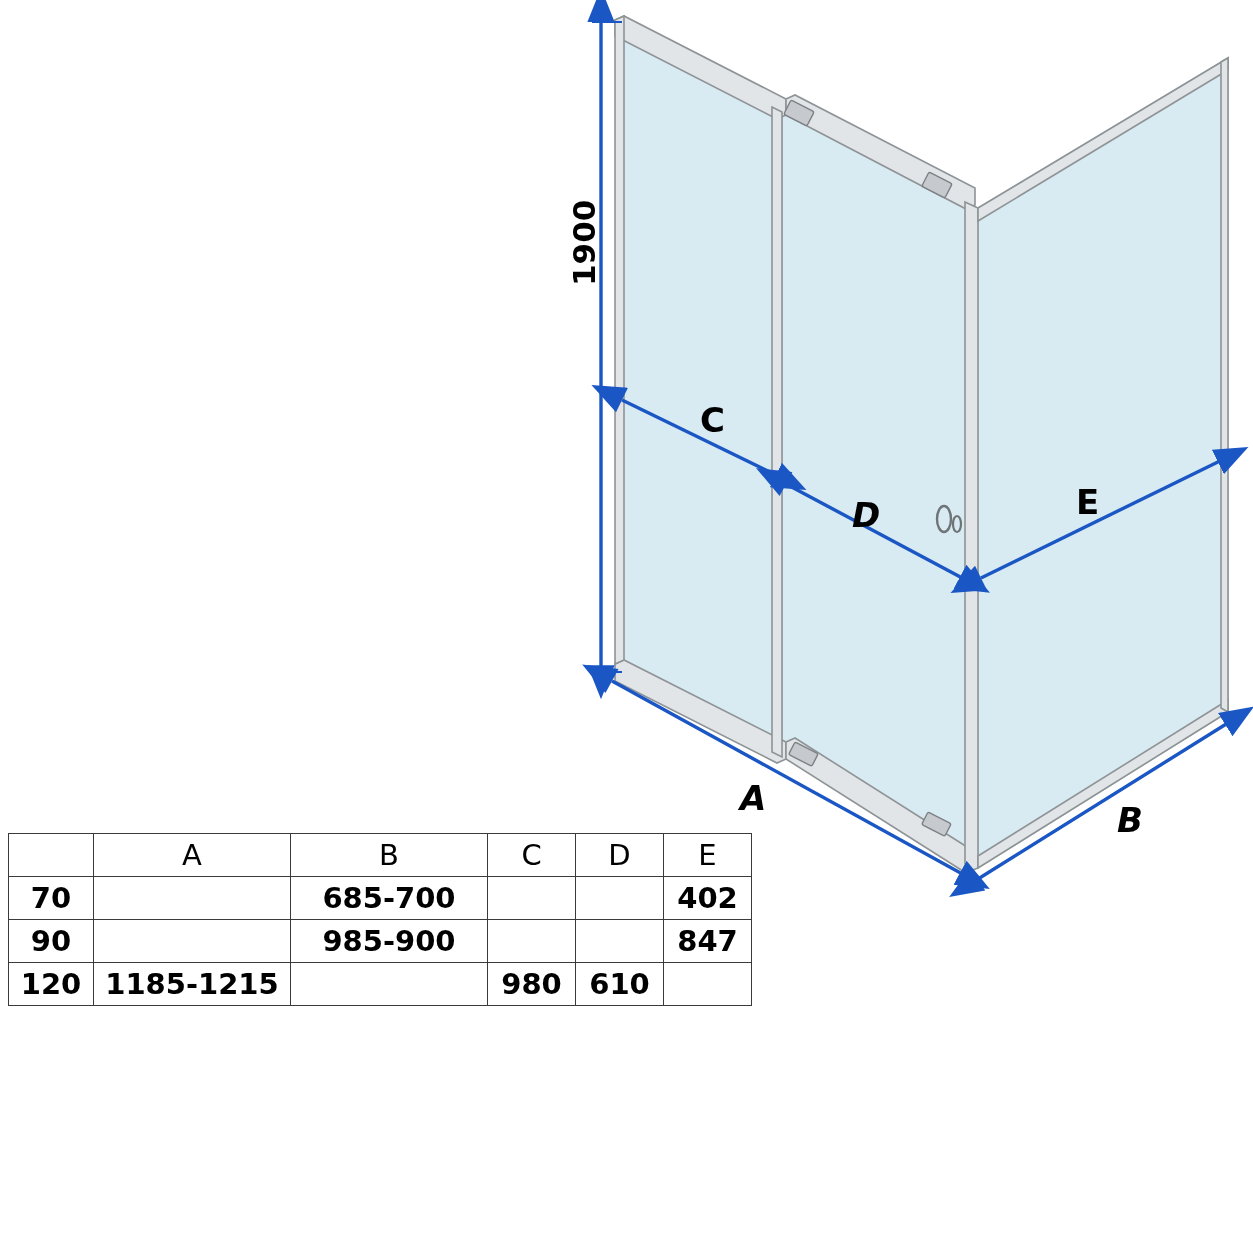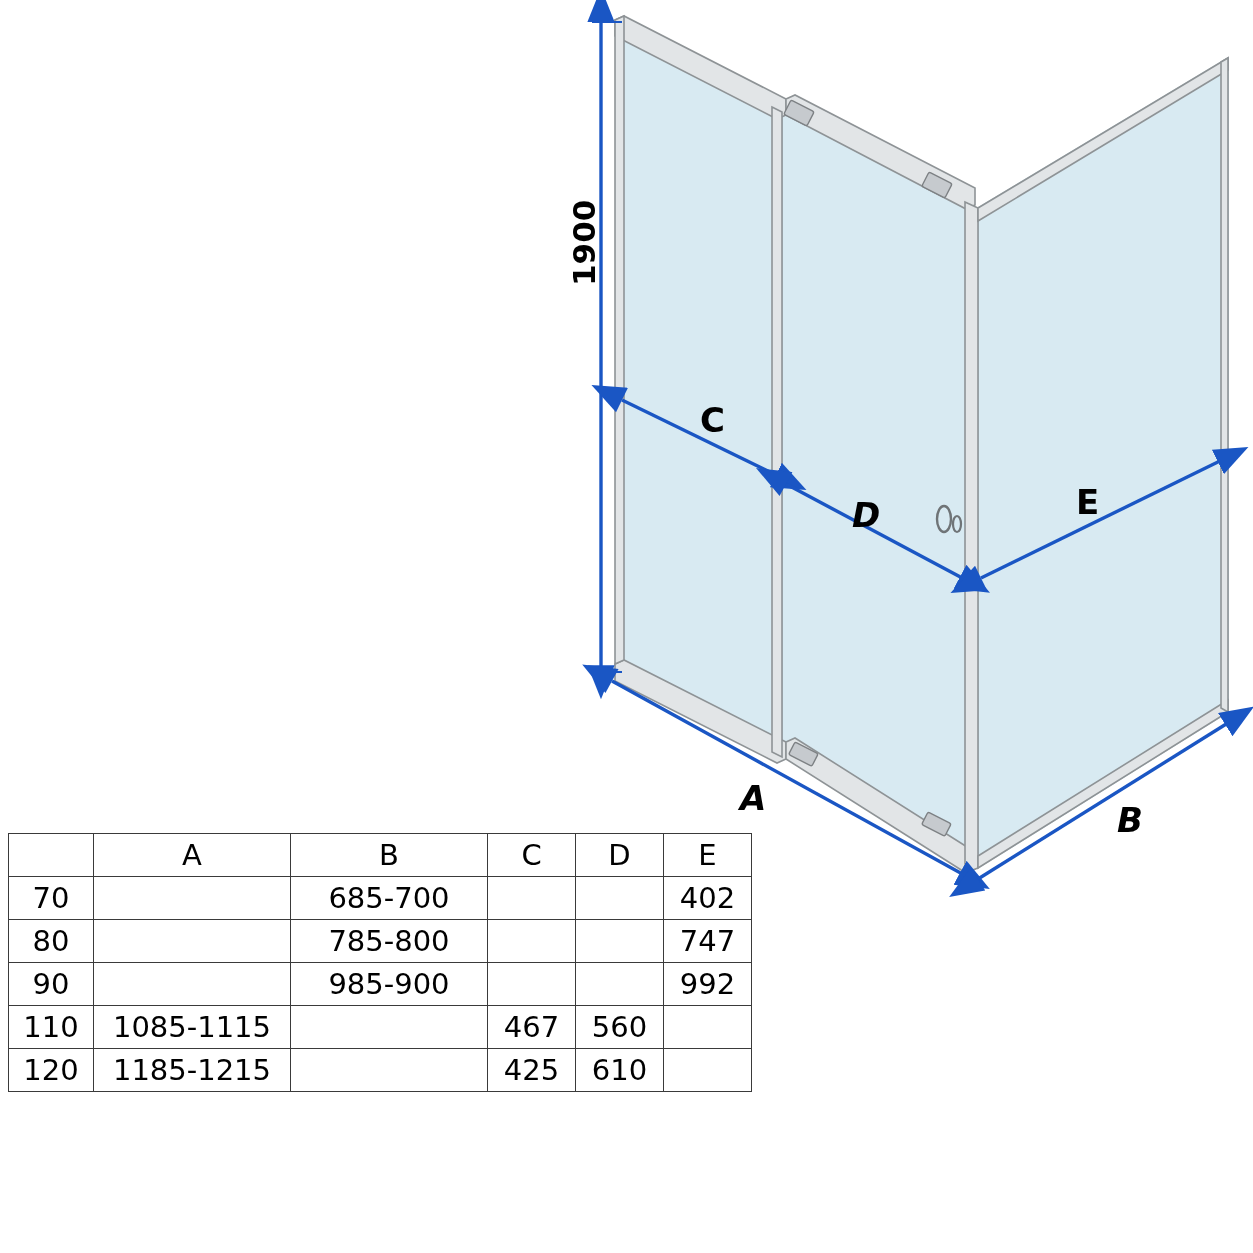--- a/index.html
+++ b/index.html
@@ -15,21 +15,21 @@
   #label-B{left:1117px;top:800px;font-size:34px;font-style:italic;}
 
   table.spec{
     position:absolute;left:8px;top:833px;border-collapse:collapse;
     font-family:"DejaVu Sans",sans-serif;font-size:29px;color:#000;
   }
   table.spec th, table.spec td{
     border:1.6px solid #3a3a3a;
     text-align:center;
     padding:4px 6px;
-    font-weight:normal;
+    font-weight:bold;
     height:38px;
     box-sizing:border-box;
   }
   table.spec th{font-weight:normal;}
   table.spec col.c0{width:85px;}
   table.spec col.c1{width:197px;}
   table.spec col.c2{width:197px;}
   table.spec col.c3{width:88px;}
   table.spec col.c4{width:88px;}
   table.spec col.c5{width:88px;}
@@ -144,47 +144,31 @@
     <tbody>
       <tr>
         <td>70</td>
         <td></td>
         <td>685-700</td>
         <td></td>
         <td></td>
         <td>402</td>
       </tr>
       <tr>
-        <td>80</td>
-        <td></td>
-        <td>785-800</td>
-        <td></td>
-        <td></td>
-        <td>747</td>
-      </tr>
-      <tr>
         <td>90</td>
         <td></td>
         <td>985-900</td>
         <td></td>
         <td></td>
-        <td>992</td>
-      </tr>
-      <tr>
-        <td>110</td>
-        <td>1085-1115</td>
-        <td></td>
-        <td>467</td>
-        <td>560</td>
-        <td></td>
+        <td>847</td>
       </tr>
       <tr>
         <td>120</td>
         <td>1185-1215</td>
         <td></td>
-        <td>425</td>
+        <td>980</td>
         <td>610</td>
         <td></td>
       </tr>
     </tbody>
   </table>
 
 </div>
 
 </body></html>

